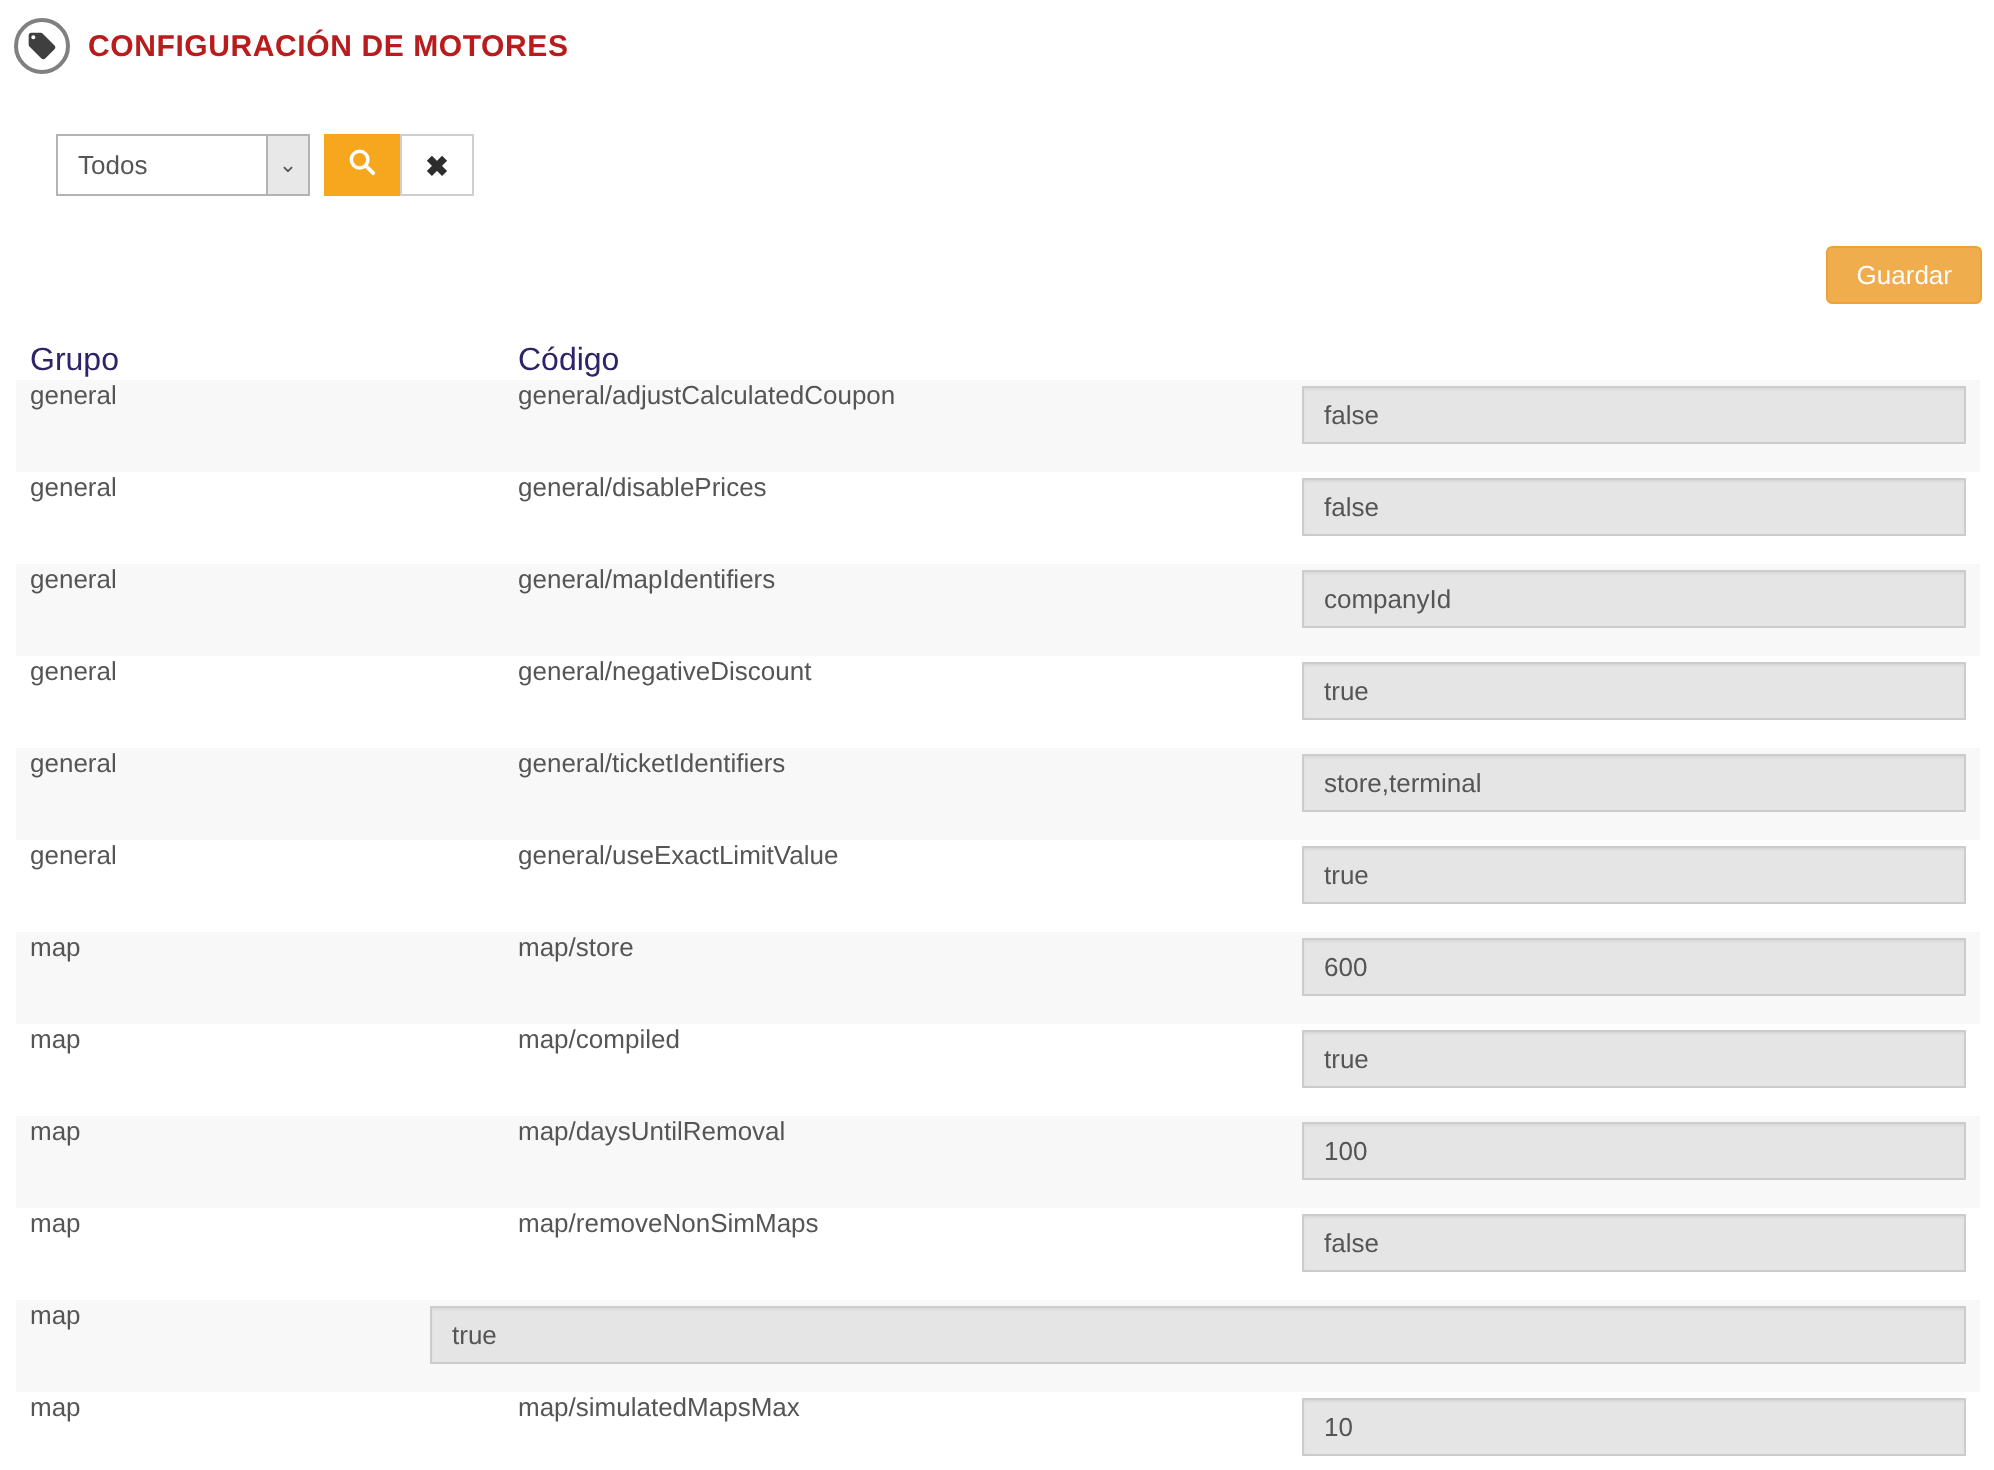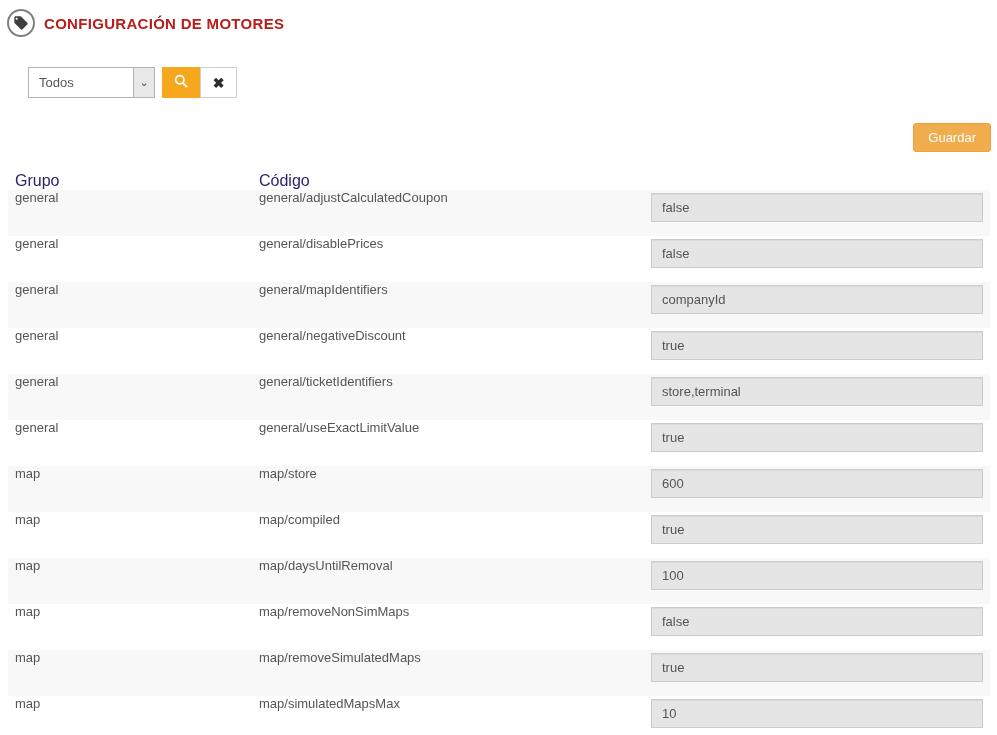--- a/index.html
+++ b/index.html
@@ -183,21 +183,20 @@
   <div class="trow">
     <div class="cell c-group">map</div>
     <div class="cell c-code">map/removeNonSimMaps</div>
     <div class="cell c-value">
       <input type="text" class="value-input" value="false" style="">
     </div>
   </div>
 
   <div class="trow">
     <div class="cell c-group">map</div>
-    <div class="cell c-code">map/removeSimulatedMaps</div>
     <div class="cell c-value">
       <input type="text" class="value-input" value="true" style="">
     </div>
   </div>
 
   <div class="trow">
     <div class="cell c-group">map</div>
     <div class="cell c-code">map/simulatedMapsMax</div>
     <div class="cell c-value">
       <input type="text" class="value-input" value="10" style="">

